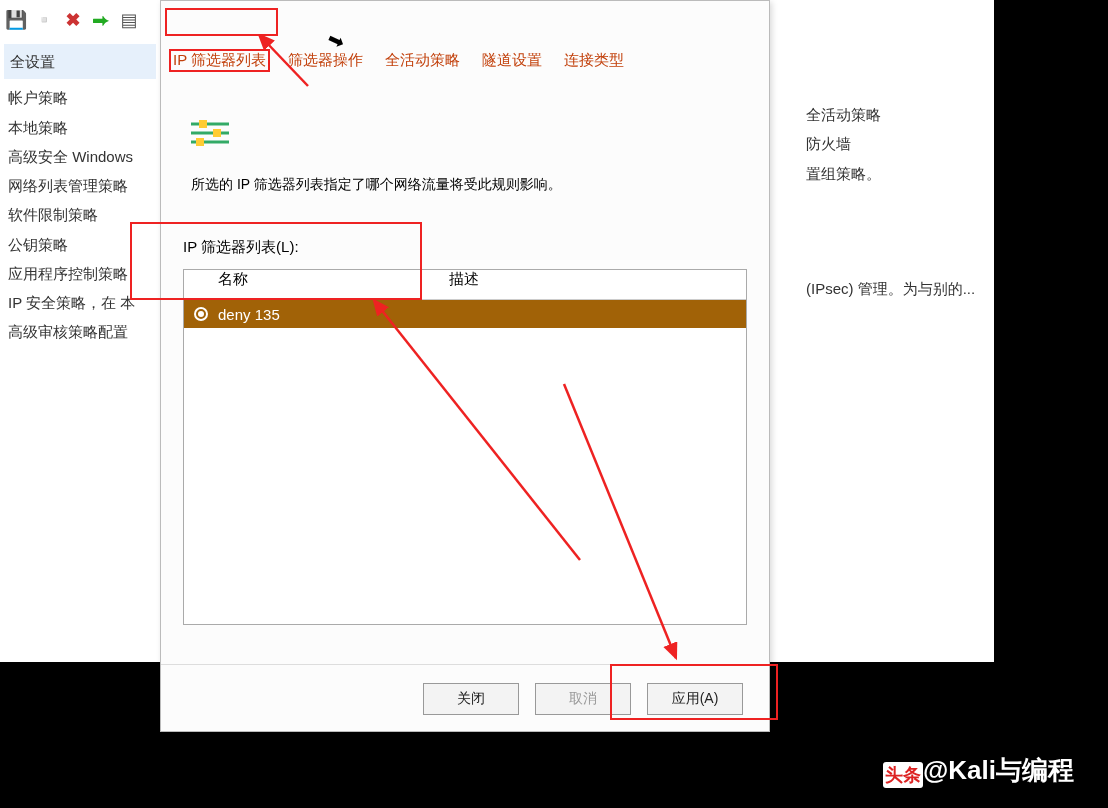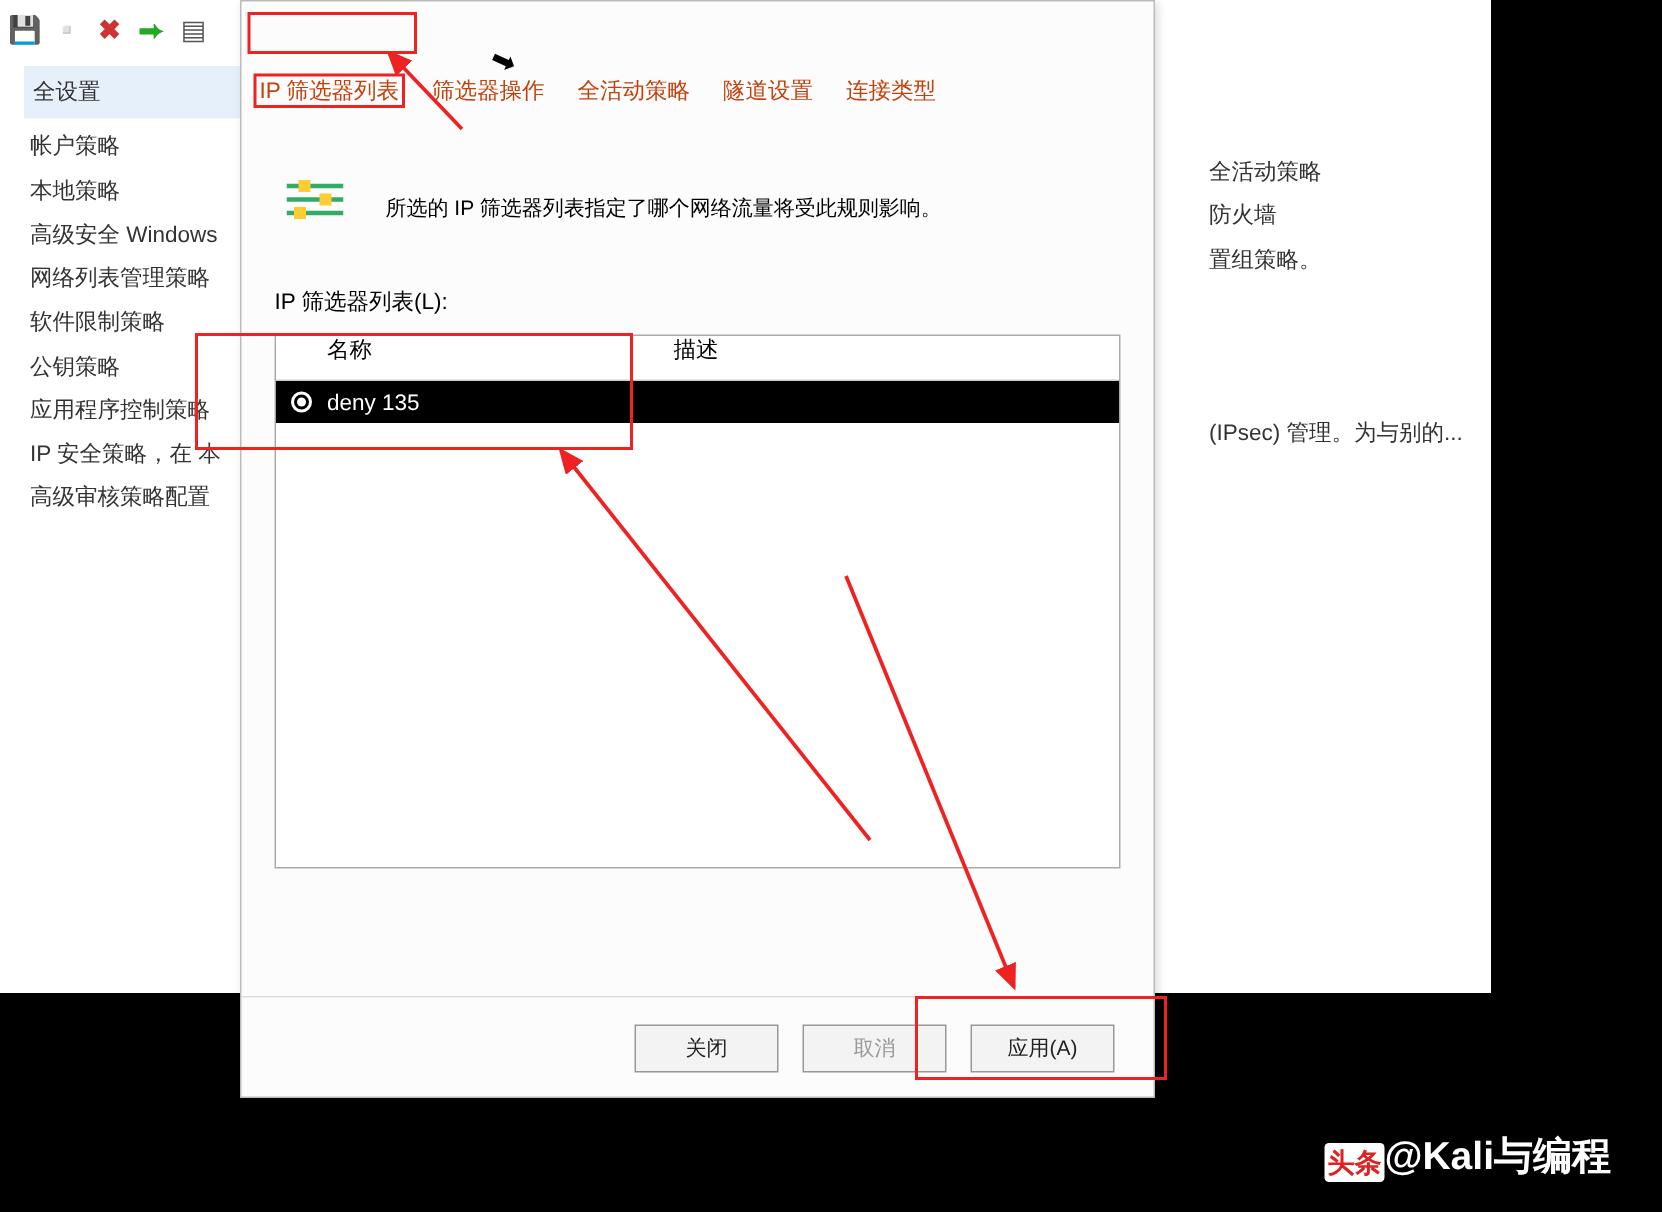--- a/index.html
+++ b/index.html
@@ -31,21 +31,21 @@
     .tb-icon {
       width: 22px; height: 22px;
       display: inline-flex;
       align-items: center;
       justify-content: center;
       font-size: 18px;
       color: #555;
     }
     .left-panel {
       position: absolute;
-      left: 16px; top: 44px;
+      left: 4px; top: 44px;
       width: 152px;
       color: #333;
       line-height: 1.95;
       font-size: 15px;
     }
     .left-title {
       background: #e6f0fb;
       padding: 3px 6px;
       margin-bottom: 4px;
     }
@@ -84,23 +84,24 @@
       cursor: pointer;
       color: #c2410c;
       margin-top: 36px;
     }
     .tab.active {
       border: 2px solid #e22;
       padding: 0 2px;
     }
     .info-row {
       display: flex;
-      align-items: flex-end;
+      align-items: flex-start;
       gap: 28px;
       padding: 42px 30px 14px 30px;
+      flex-direction: column;
     }
     .info-icon {
       width: 38px; height: 30px;
       font-size: 28px;
     }
     .section-label {
       padding: 30px 0 6px 22px;
       font-size: 15px;
     }
     .list-box {
@@ -116,21 +117,21 @@
       align-items: flex-start;
       font-size: 15px;
       border-bottom: 1px solid #ccc;
     }
     .col-name { width: 255px; padding-left: 34px; }
     .col-desc { flex: 1; padding-left: 10px; }
     .list-row {
       display: flex;
       height: 28px;
       align-items: center;
-      background: #000000;
+      background: #a16207;
       color: #fff;
       font-size: 15px;
     }
     .radio-dot {
       width: 14px; height: 14px;
       border: 2px solid #fff;
       border-radius: 50%;
       margin-left: 10px; margin-right: 10px;
       display: inline-flex;
       align-items: center; justify-content: center;

